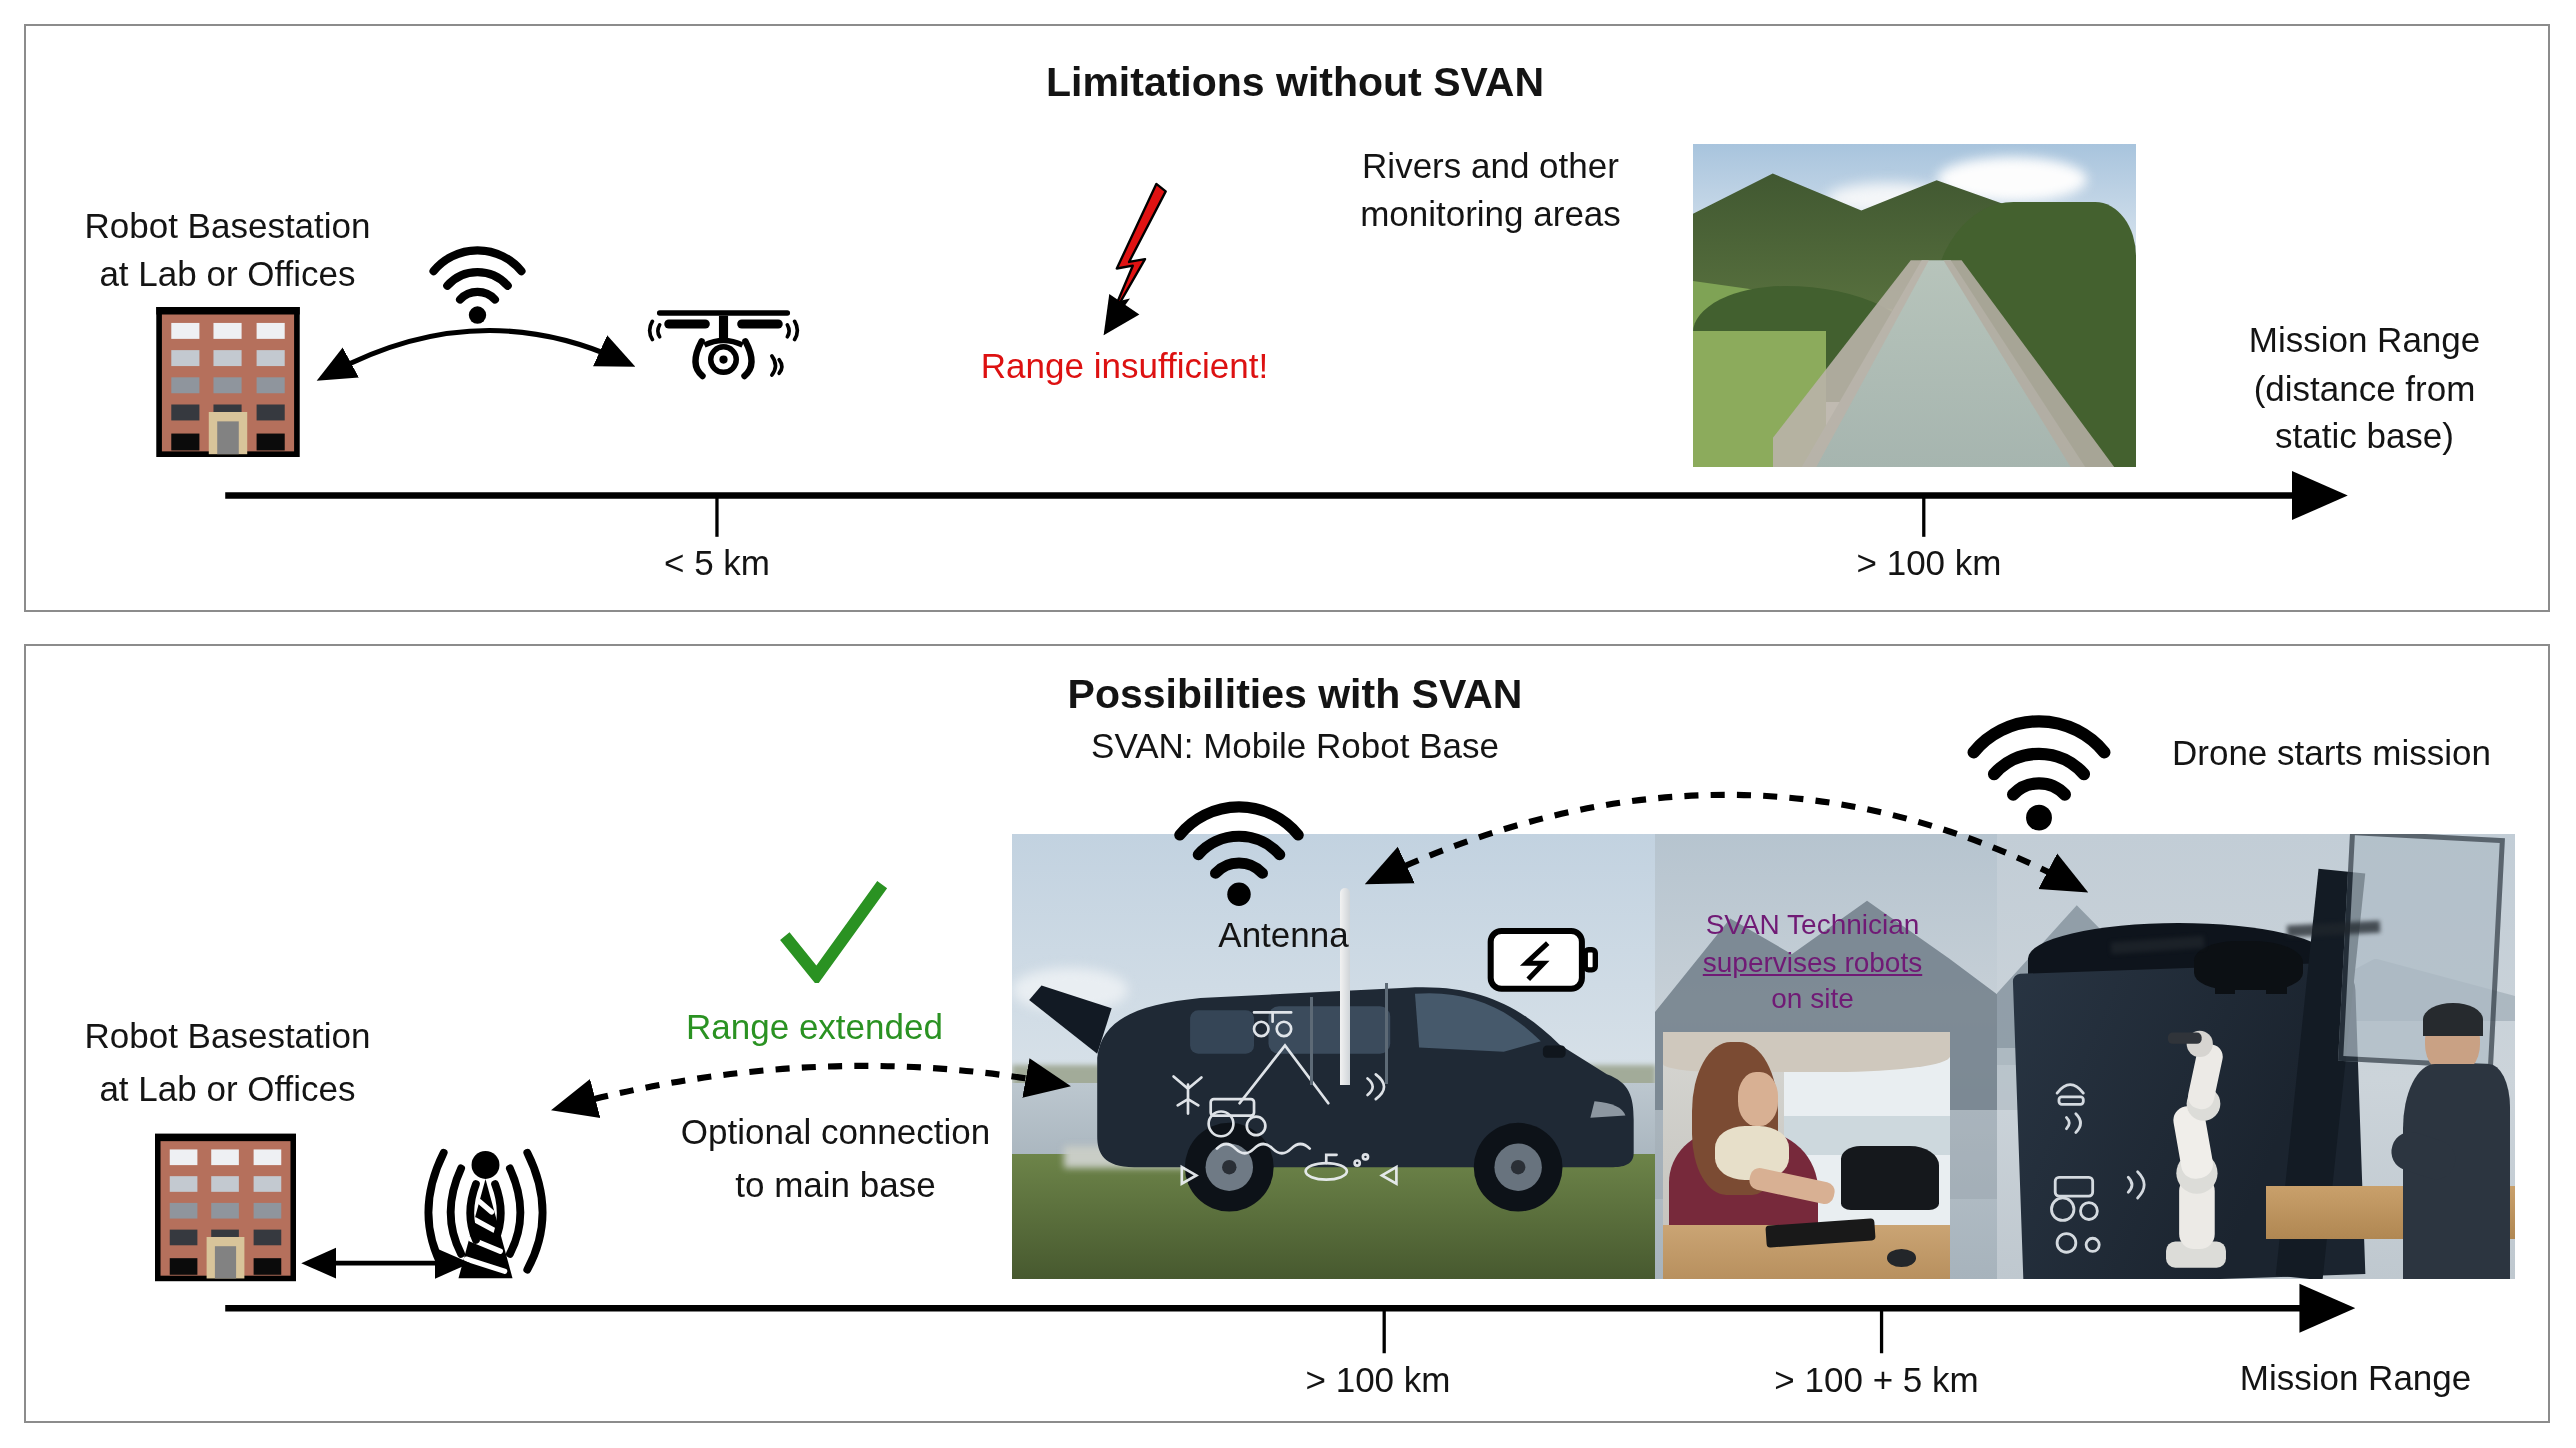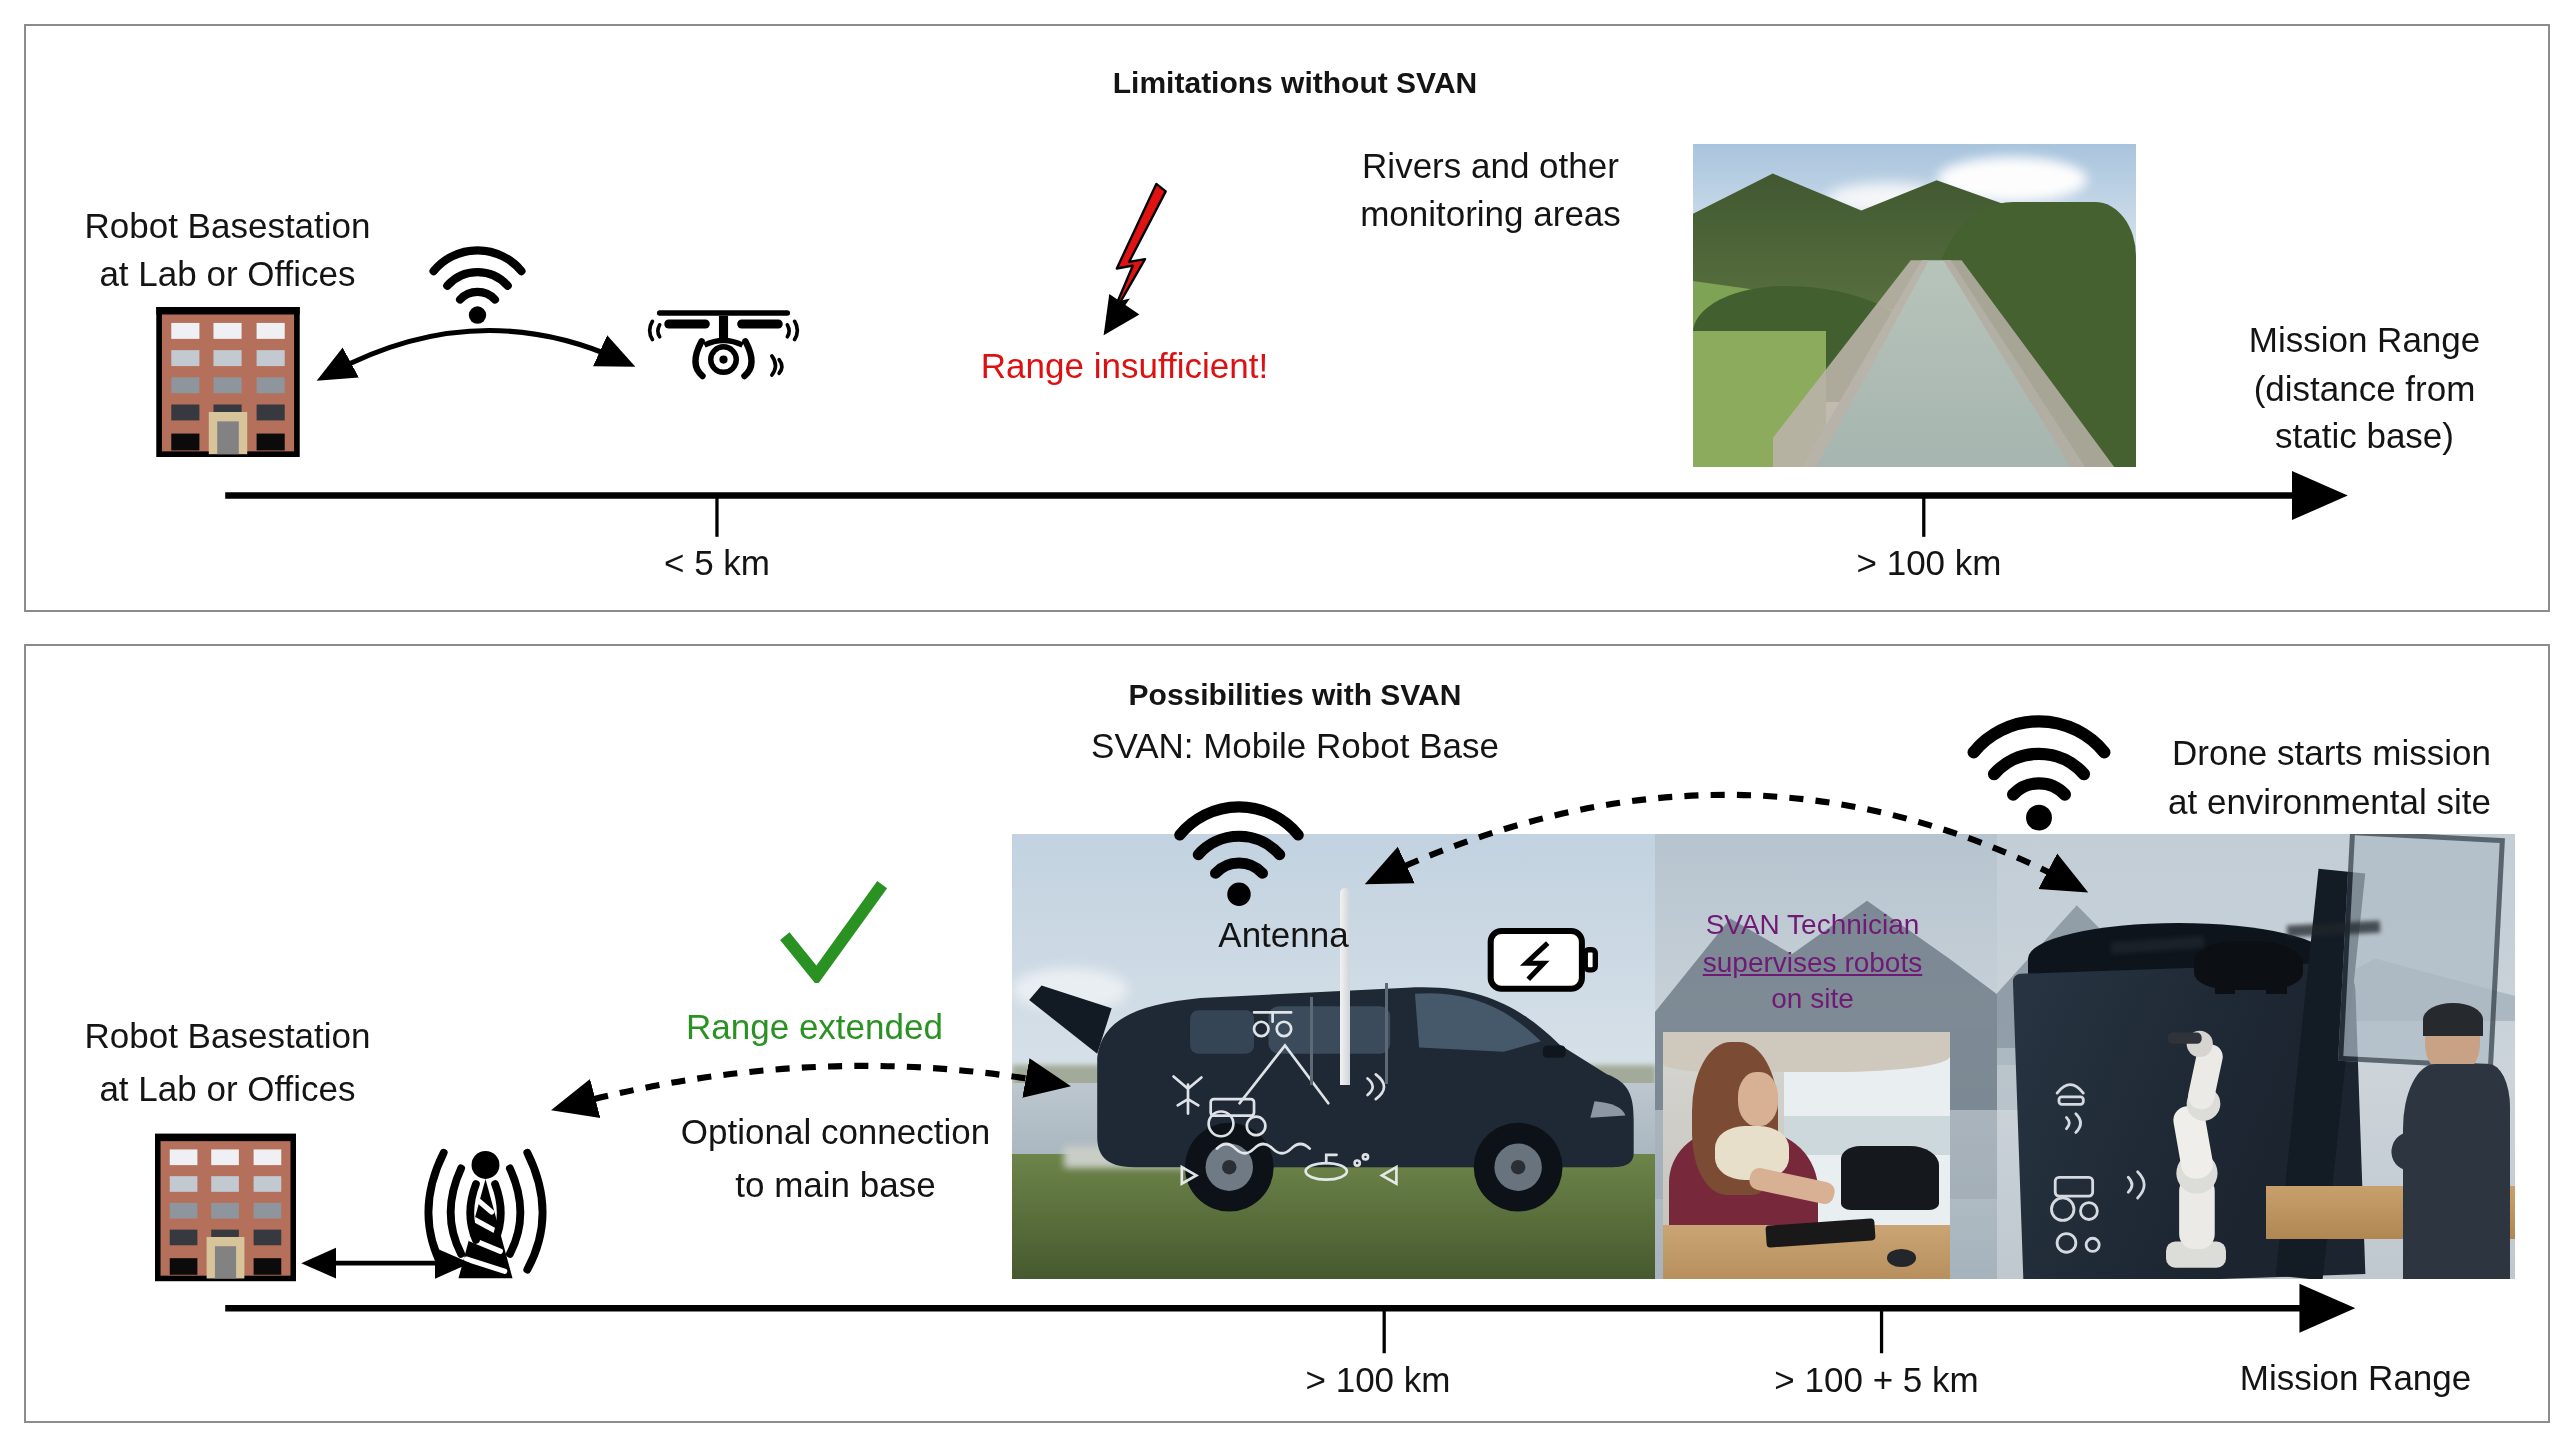--- a/index.html
+++ b/index.html
@@ -1,20 +1,20 @@
 <!DOCTYPE html>
 <html style="font-size:15px"><head>
 <meta charset="utf-8">
 <style>
   html,body{margin:0;padding:0;background:#fff;}
   #stage{position:relative;width:2576px;height:1449px;background:#fff;overflow:hidden;
          font-family:"Liberation Sans",sans-serif;color:#141414;}
   .panel{position:absolute;left:23.5px;width:2526px;border:2.8px solid #8c8c8c;background:#fff;box-sizing:border-box;}
   .lbl{position:absolute;text-align:center;font-size:35px;line-height:41px;white-space:nowrap;}
-  .ttl{position:absolute;text-align:center;font-size:30px;line-height:49px;font-weight:700;white-space:nowrap;}
+  .ttl{position:absolute;text-align:center;font-size:41px;line-height:49px;font-weight:700;white-space:nowrap;}
   .sm{font-size:28px;line-height:34px;color:#701a75;}
   .red{color:#dd1111;}
   .green{color:#2a9222;}
   .abs{position:absolute;}
   .photo{position:absolute;overflow:hidden;z-index:10;}
   svg{display:block;}
   .icon{position:absolute;z-index:30;}
   #connectors{position:absolute;left:0;top:0;z-index:40;pointer-events:none;}
   .ptxt{position:absolute;z-index:20;}
 </style>
@@ -130,21 +130,20 @@
 
   <div class="icon" style="left:1957px;top:706px;">
     <svg width="164" height="128" viewBox="0 0 120 94" fill="none" stroke="#000" stroke-width="9" stroke-linecap="round">
       <path d="M12,34 A62,62 0 0 1 108,34"></path>
         <path d="M27,50 A44,44 0 0 1 93,50"></path>
         <path d="M41,65 A26,26 0 0 1 79,65"></path>
       <circle cx="60" cy="82" r="9.5" fill="#000" stroke="none"></circle>
     </svg>
   </div>
   <div class="lbl" style="left:2144px;top:732px;width:375px;">Drone starts mission</div>
-  <div class="lbl" style="left:2142px;top:781px;width:375px;">at environmental site</div>
 
   <div class="photo" style="left:1012px;top:834px;width:644px;height:445px;">
     <div class="abs" style="left:0;top:0;width:100%;height:60%;background:linear-gradient(180deg,#c2d2e0,#d9e2e9);"></div>
     <div class="abs" style="left:0;top:30%;width:18%;height:10%;background:#e9eef2;border-radius:50%;filter:blur(5.6px);"></div>
     <div class="abs" style="left:0;top:52%;width:100%;height:8%;background:#a2ab99;filter:blur(2.8px);"></div>
     <div class="abs" style="left:0;top:56%;width:100%;height:18%;background:linear-gradient(180deg,#bcc7cf,#a9b5be);"></div>
     <div class="abs" style="left:0;top:72%;width:100%;height:28%;background:linear-gradient(180deg,#6d8449,#47592f);"></div>
     <div class="abs" style="left:8%;top:70%;width:30%;height:5%;background:#c9cdc6;filter:blur(3.8px);"></div>
     <svg class="abs" style="left:2%;top:22%;" width="619" height="328" viewBox="-40 0 600 290">
       <polygon points="30,104 -36,52 -24,38 44,60" fill="#121a24"></polygon>

